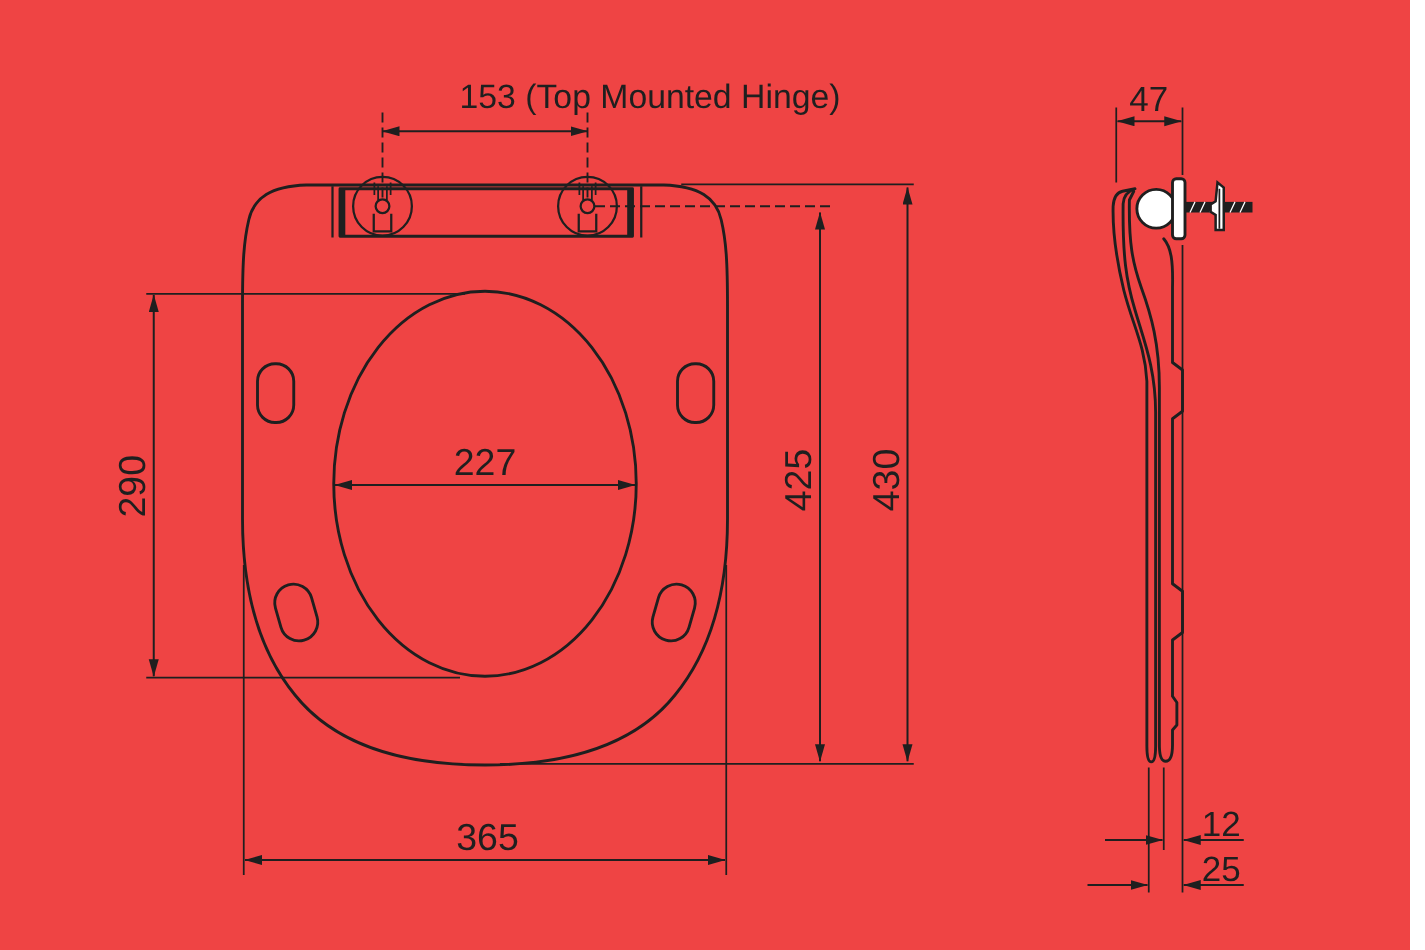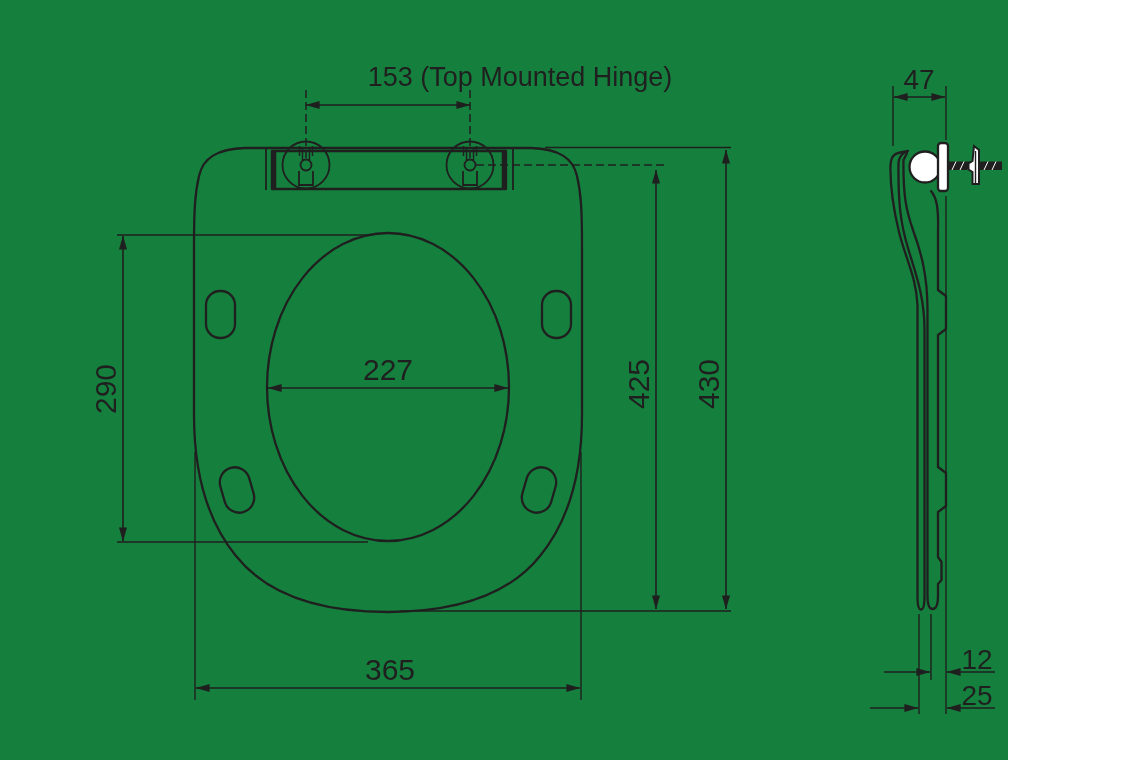--- a/index.html
+++ b/index.html
@@ -1,16 +1,16 @@
 <!DOCTYPE html>
 <html><head>
 <meta charset="utf-8">
 <style>
   html,body{margin:0;padding:0;background:#ffffff;}
-  .stage{width:1008px;height:760px;position:relative;background:#15803d;overflow:hidden;}
+  .stage{width:1128px;height:760px;position:relative;background:#ef4444;overflow:hidden;}
   svg{display:block;}
   text{font-family:"Liberation Sans", sans-serif;fill:#1f1f1f;}
   .dim-num{font-size:30px;}
   .dim-num-sm{font-size:28px;}
   .dim-title{font-size:27px;}
   .obj{stroke:#1f1f1f;stroke-width:2.3;fill:none;stroke-linecap:round;stroke-linejoin:round;}
   .obj-thin{stroke:#1f1f1f;stroke-width:1.8;fill:none;}
   .obj-white{stroke:#1f1f1f;stroke-width:2.3;fill:#ffffff;}
   .dim{stroke:#1f1f1f;stroke-width:1.6;fill:none;}
   .ext{stroke:#1f1f1f;stroke-width:1.4;fill:none;}

